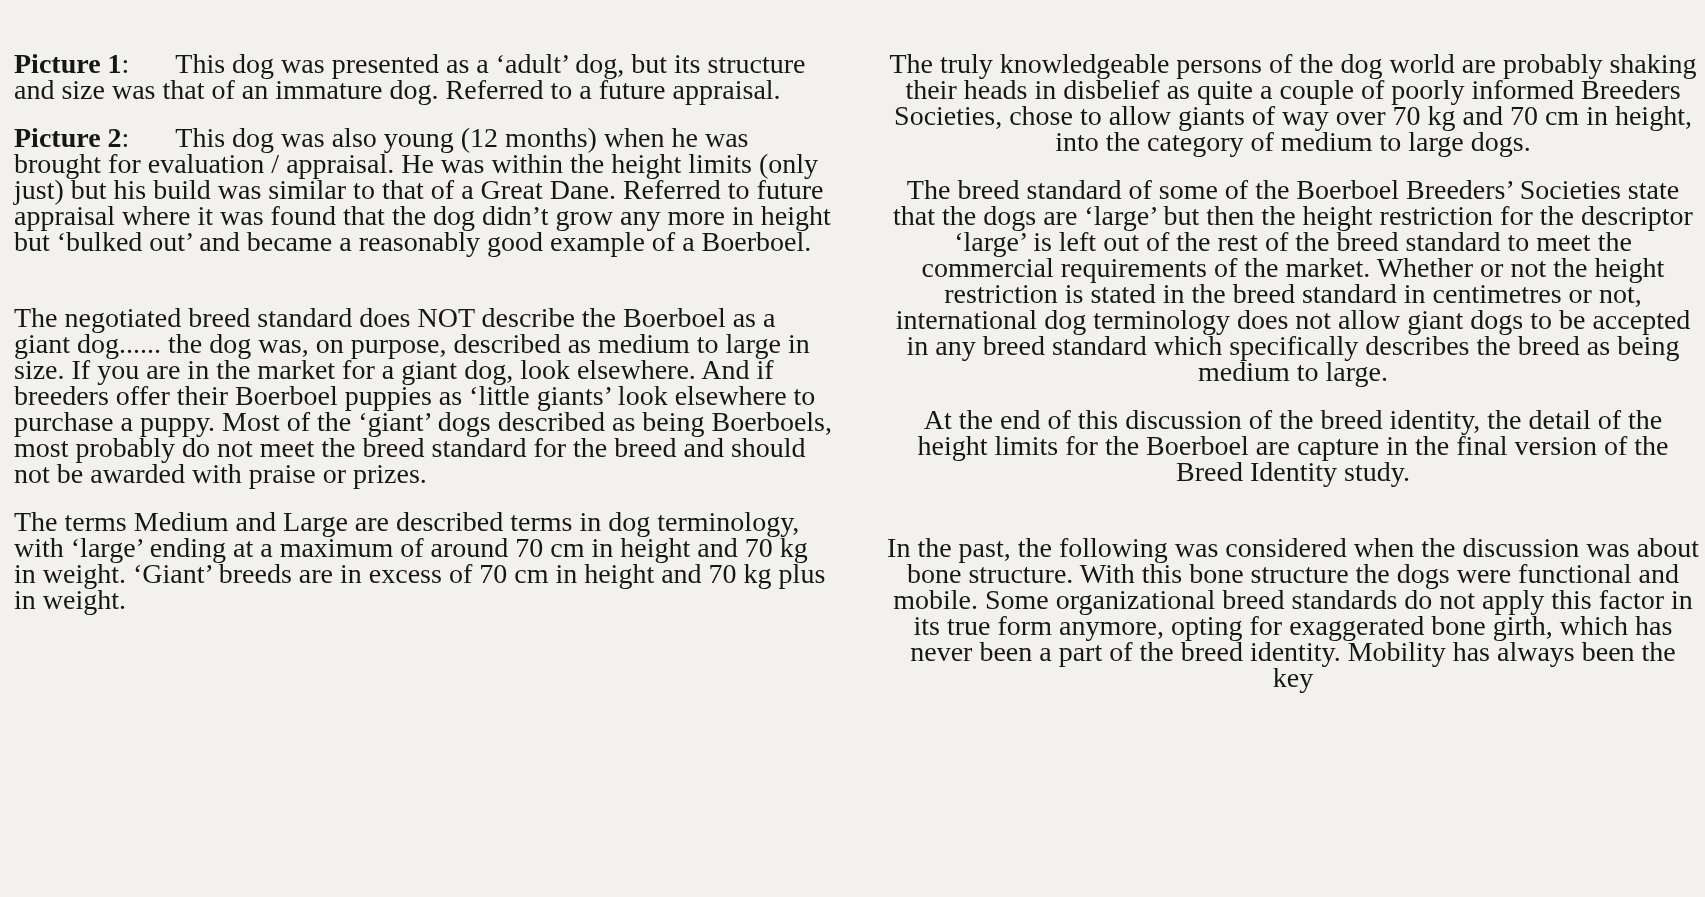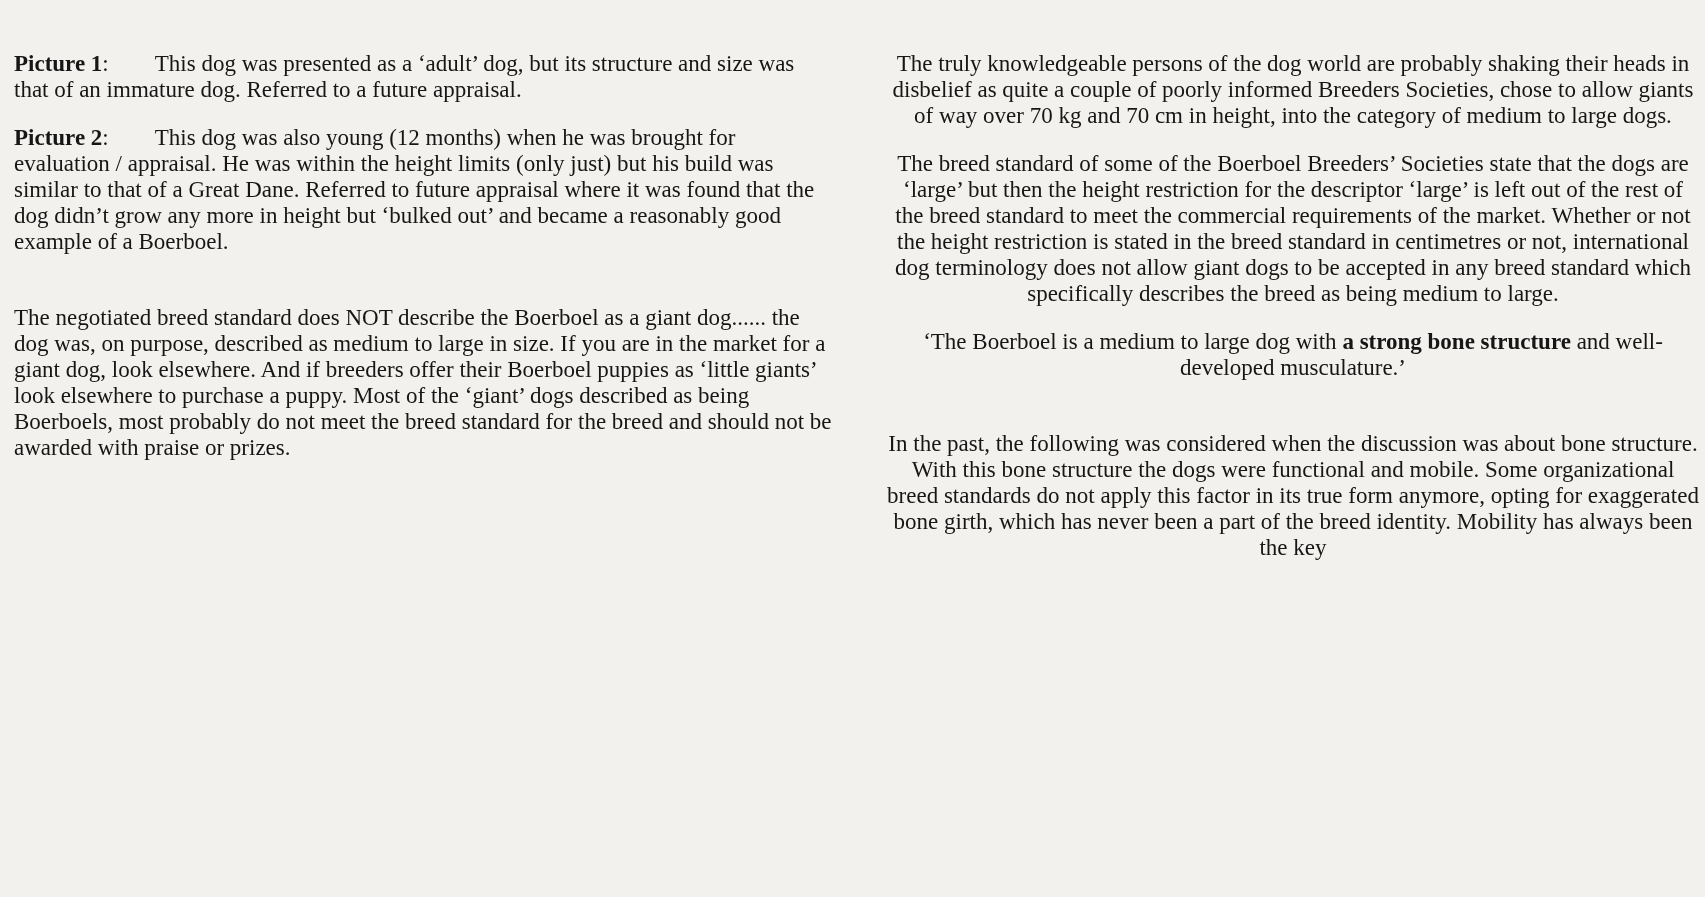--- a/index.html
+++ b/index.html
@@ -15,21 +15,21 @@
     font-family: "Liberation Serif", "DejaVu Serif", serif;
     color: #161616;
   }
   .page {
     position: absolute;
     inset: 0;
   }
   .col {
     position: absolute;
     top: 51px;
-    font-size: 23px;
+    font-size: 28px;
     line-height: 26px;
     text-align: left;
   }
   .col-left {
     left: 14px;
     width: 818px;
   }
   .col-right {
     left: 887px;
     width: 812px;
@@ -59,29 +59,30 @@
 
   <div class="col col-left">
 
     <p class="para"><span class="plabel">Picture 1</span><span>:</span><span class="tab"></span><span>This dog was presented as a ‘adult’ dog, but its structure and size was that of an immature dog. Referred to a future appraisal.</span></p>
 
     <p class="para"><span class="plabel">Picture 2</span><span>:</span><span class="tab"></span><span>This dog was also young (12 months) when he was brought for evaluation / appraisal. He was within the height limits (only just) but his build was similar to that of a Great Dane. Referred to future appraisal where it was found that the dog didn’t grow any more in height but ‘bulked out’ and became a reasonably good example of a Boerboel.</span></p>
 
 
     <p class="para gap-before">The negotiated breed standard does NOT describe the Boerboel as a giant dog...... the dog was, on purpose, described as medium to large in size. If you are in the market for a giant dog, look elsewhere. And if breeders offer their Boerboel puppies as ‘little giants’ look elsewhere to purchase a puppy. Most of the ‘giant’ dogs described as being Boerboels, most probably do not meet the breed standard for the breed and should not be awarded with praise or prizes.</p>
 
+    <p class="para">The terms Medium and Large are described terms in dog terminology, with ‘large’ ending at a maximum of around 70 cm in height and 70 kg in weight. ‘Giant’ breeds are in excess of 70 cm in height and 70 kg plus in weight.</p>
 
   </div>
 
   <div class="col col-right">
 
     <p class="para">The truly knowledgeable persons of the dog world are probably shaking their heads in disbelief as quite a couple of poorly informed Breeders Societies, chose to allow giants of way over 70 kg and 70 cm in height, into the category of medium to large dogs.</p>
 
     <p class="para">The breed standard of some of the Boerboel Breeders’ Societies state that the dogs are ‘large’ but then the height restriction for the descriptor ‘large’ is left out of the rest of the breed standard to meet the commercial requirements of the market. Whether or not the height restriction is stated in the breed standard in centimetres or not, international dog terminology does not allow giant dogs to be accepted in any breed standard which specifically describes the breed as being medium to large.</p>
 
+    <p class="para">At the end of this discussion of the breed identity, the detail of the height limits for the Boerboel are capture in the final version of the Breed Identity study.</p>
 
-    <p class="para"><span>‘The Boerboel is a medium to large dog with </span><span class="bold-run">a strong bone structure</span><span> and well-developed musculature.’</span></p>
 
     <p class="para gap-before">In the past, the following was considered when the discussion was about bone structure. With this bone structure the dogs were functional and mobile. Some organizational breed standards do not apply this factor in its true form anymore, opting for exaggerated bone girth, which has never been a part of the breed identity. Mobility has always been the key</p>
 
   </div>
 
 </div>
 
 </body></html>

